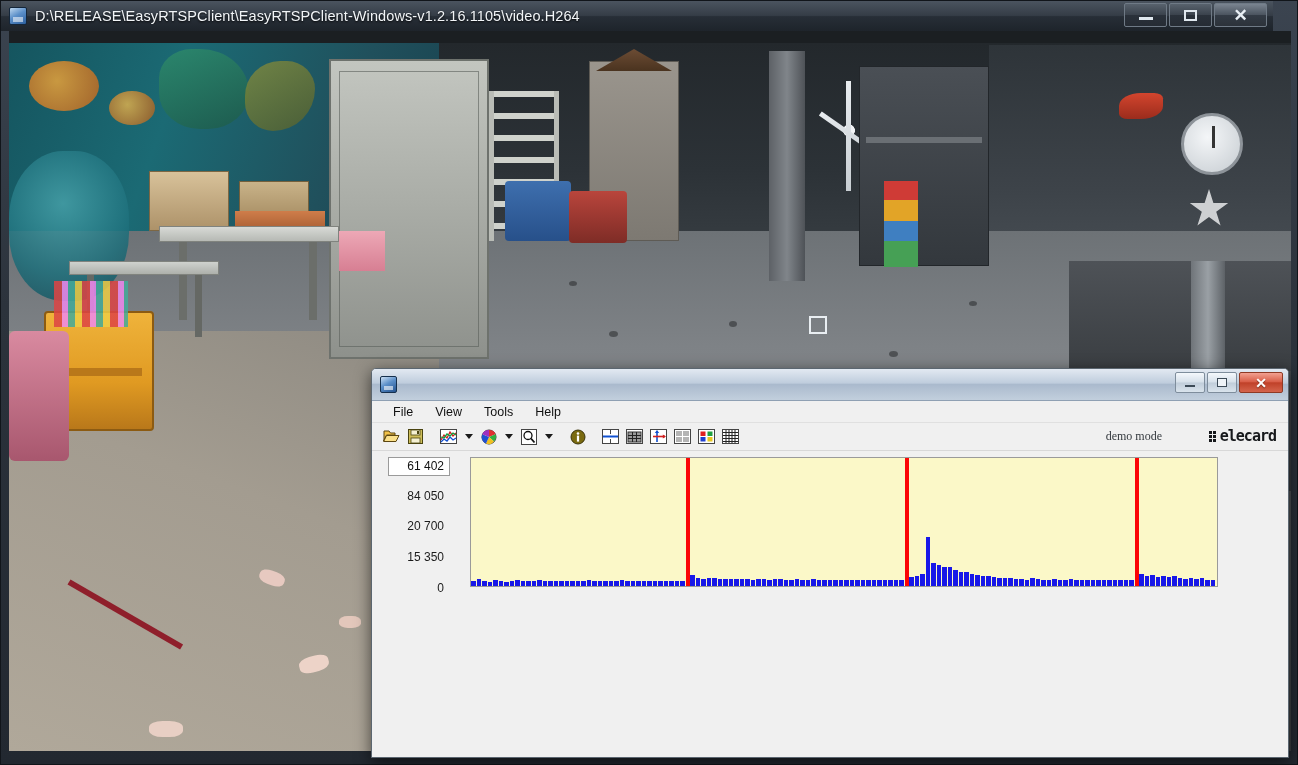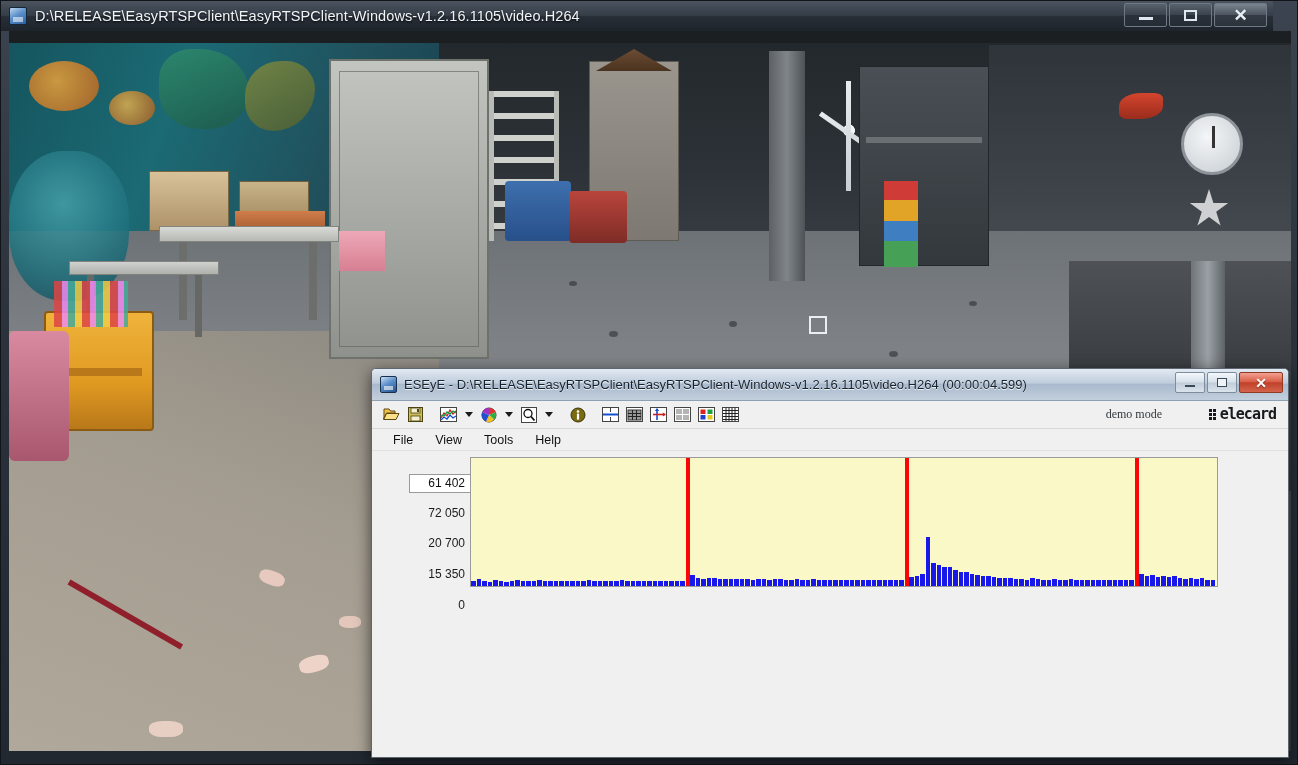--- a/index.html
+++ b/index.html
@@ -266,21 +266,21 @@
     font-size:15px; font-weight:bold; letter-spacing:-1px; color:#17191c;
     display:flex; align-items:center; gap:2px;
   }
   #brand-dots{ display:grid; grid-template-columns:repeat(2,3px); grid-template-rows:repeat(3,3px);
     gap:1px; margin-right:2px;}
   #brand-dots i{ background:#17191c; display:block; width:3px;height:3px;}
 
   
   #chart-wrap{ position:relative; height:165px; margin-top:4px; }
   #yaxis{
-    position:absolute; left:0; top:17px; width:78px; height:152px;margin-left:21px;
+    position:absolute; left:0; top:0; width:78px; height:152px;
   }
   .ytick{
     position:absolute; right:6px; font-size:12px; color:#1b1b1b; text-align:right;
     white-space:nowrap;
   }
   #ytop-box{
     position:absolute; left:16px; top:2px; width:62px; height:19px;
     background:#fff; border:1px solid #9a9a9a;
     font-size:12px; color:#101010; text-align:right; padding-right:5px; line-height:17px;
   }
@@ -379,32 +379,38 @@
     </div>
     <div id="cursor-box" class="vs"></div>
   </div>
 
   <div id="watermark">http://blog.csdn.net/xiejiashu</div>
 
   <div id="inner-window">
 
     <div id="inner-titlebar">
       <div class="tb-icon"></div>
-      <div id="inner-title-text">ESEyE - D:\RELEASE\EasyRTSPClient\EasyRTSPClient-Windows-v1.2.16.1105\video.H264 (00:00:04.599)</div>
       <div id="inner-winbtns">
         <div class="wb">
             <span class="iglyph-min"></span>
           </div>
         <div class="wb">
             <span class="iglyph-max"></span>
           </div>
         <div class="wb close">
             <span class="iglyph-close">✕</span>
           </div>
       </div>
+    </div>
+
+    <div id="menubar">
+      <div class="mi">File</div>
+      <div class="mi">View</div>
+      <div class="mi">Tools</div>
+      <div class="mi">Help</div>
     </div>
 
     <div id="toolbar">
       <div class="tbtn">
         <svg width="17" height="15" viewBox="0 0 17 15">
           <path d="M1 12 L1 2 L6 2 L7.5 4 L12 4 L12 6 L3.5 6 L0.5 12 Z" fill="#f2c24a" stroke="#5d4710" stroke-width="1"></path>
           <path d="M3.5 6.5 L16 6.5 L13 12.5 L0.7 12.5 Z" fill="#fbe08a" stroke="#5d4710" stroke-width="1"></path>
         </svg>
       </div>
       <div class="tbtn">
@@ -526,31 +532,24 @@
             <i></i>
             <i></i>
             <i></i>
             <i></i>
             <i></i>
           </span>
         <span>elecard</span>
       </div>
     </div>
 
-    <div id="menubar">
-      <div class="mi">File</div>
-      <div class="mi">View</div>
-      <div class="mi">Tools</div>
-      <div class="mi">Help</div>
-    </div>
-
     <div id="chart-wrap">
       <div id="yaxis">
         <div id="ytop-box">61 402</div>
-        <div class="ytick" style="top:34px;">72 050</div>
+        <div class="ytick" style="top:34px;">84 050</div>
         <div class="ytick" style="top:64px;">20 700</div>
         <div class="ytick" style="top:95px;">15 350</div>
         <div class="ytick" style="top:126px;">0</div>
       </div>
       <div id="plot">
         <div id="bars">
             <div class="bar" style="height: 5px; margin-right: 1px;"></div>
             <div class="bar" style="height: 7px; margin-right: 1px;"></div>
             <div class="bar" style="height: 5px; margin-right: 1px;"></div>
             <div class="bar" style="height: 4px; margin-right: 1px;"></div>

